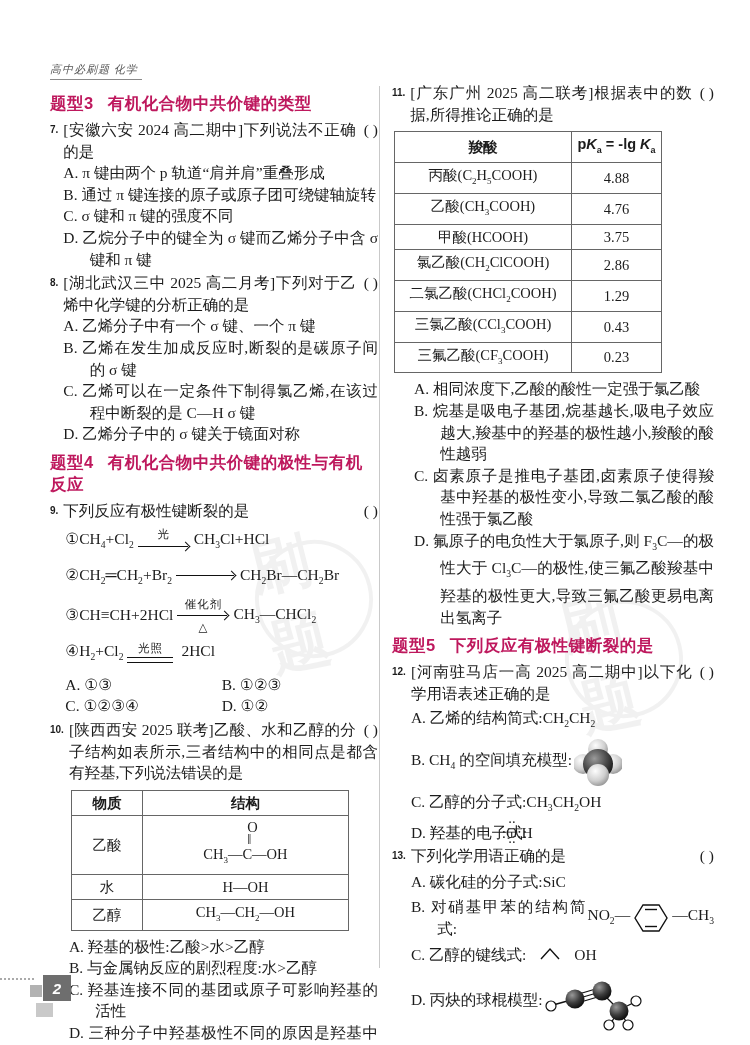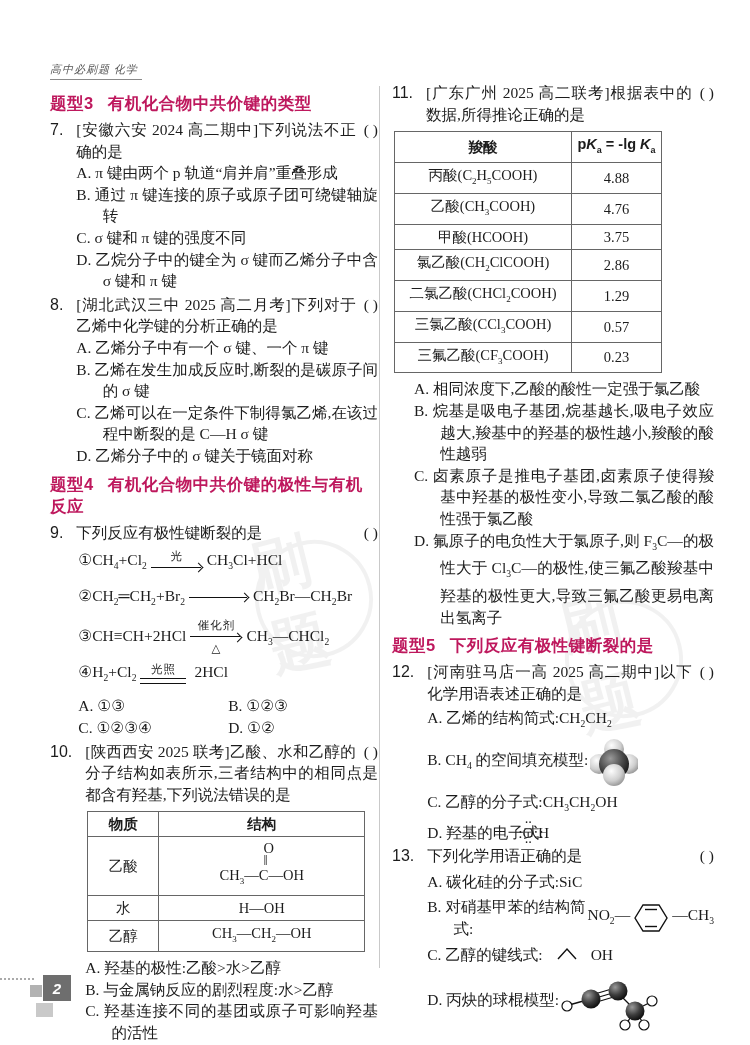--- a/index.html
+++ b/index.html
@@ -11,21 +11,21 @@
   .divider{position:absolute;left:379px;top:86px;height:882px;border-left:1px solid #c9c9c9;}
 
   .pg-header{position:absolute;left:50px;top:62px;font-size:11px;font-style:italic;color:#555;
              border-bottom:1px solid #8a8a8a;padding:0 4px 2px 0;letter-spacing:1px;}
 
   .thead{font-family:"Liberation Sans","DejaVu Sans",sans-serif;font-weight:bold;
          color:#be185d;font-size:16.5px;margin:6px 0 5px;letter-spacing:.5px;line-height:22px;}
   .thead .tlabel{margin-right:14px;}
 
   .q{display:flex;margin:0 0 2px;}
-  .qnum{font-weight:normal;white-space:nowrap;margin-right:13px;font-family:"Liberation Sans",sans-serif;font-size:16px;}
+  .qnum{font-weight:bold;white-space:nowrap;margin-right:5px;font-family:"Liberation Sans",sans-serif;font-size:10px;}
   .qbody{flex:1;text-align:justify;}
   .paren{float:right;margin-left:8px;}
   .opt{padding-left:1.7em;text-indent:-1.7em;text-align:justify;}
   sub{font-size:.62em;letter-spacing:0;}
   i{font-style:italic;}
 
   .eqs{margin:3px 0 2px 2px;}
   .eq{white-space:nowrap;margin:4px 0;line-height:26px;}
   .rxn{display:inline-flex;flex-direction:column;align-items:center;vertical-align:middle;margin:0 4px;}
   .rlbl,.rbl{font-size:11.5px;line-height:13px;letter-spacing:1px;}
@@ -220,21 +220,21 @@
       <tr>
             <td class="c1">氯乙酸(CH<sub>2</sub>ClCOOH)</td>
             <td>2.86</td>
           </tr>
       <tr>
             <td class="c1">二氯乙酸(CHCl<sub>2</sub>COOH)</td>
             <td>1.29</td>
           </tr>
       <tr>
             <td class="c1">三氯乙酸(CCl<sub>3</sub>COOH)</td>
-            <td>0.57</td>
+            <td>0.43</td>
           </tr>
       <tr>
             <td class="c1">三氟乙酸(CF<sub>3</sub>COOH)</td>
             <td>0.23</td>
           </tr>
     </tbody>
       </table>
     <div style="margin-left:22px;">
       <div class="opt">A. 相同浓度下,乙酸的酸性一定强于氯乙酸</div>
       <div class="opt">B. 烷基是吸电子基团,烷基越长,吸电子效应越大,羧基中的羟基的极性越小,羧酸的酸性越弱</div>

